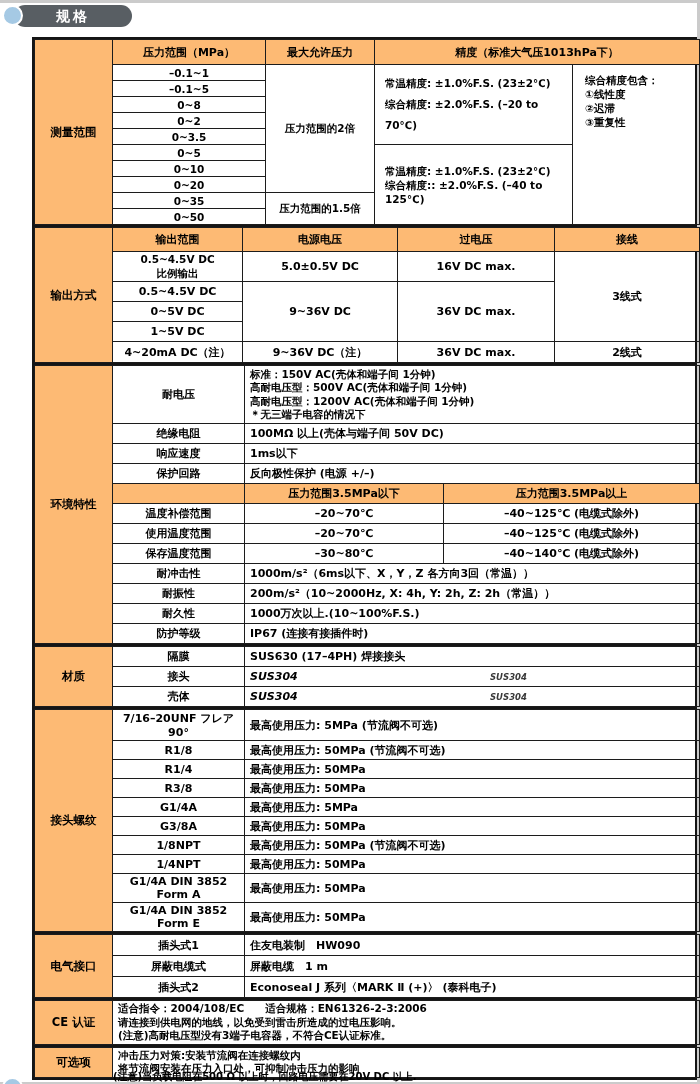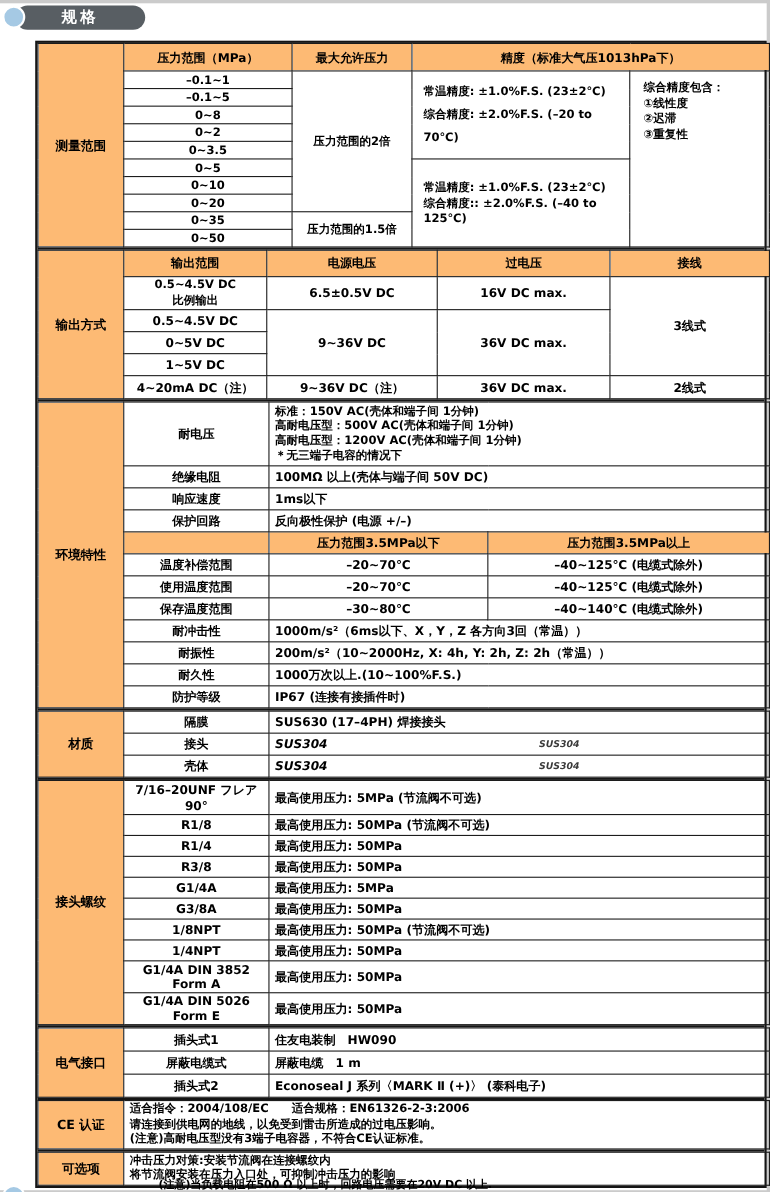--- a/index.html
+++ b/index.html
@@ -46,21 +46,21 @@
   .h32 td { height:32px; }
   .h40 td { height:40px; }
   .h27 td { height:27px; }
   .lbl { font-size:11.5px; }
   .acc  { line-height:21px; padding-left:10px; font-size:10.5px; }
   .acc2 { line-height:14px; padding-left:10px; font-size:10.5px; }
   .accnote { vertical-align:top; padding:8px 4px 16px 12px; line-height:14px; font-size:10.5px; }
   .multi { line-height:13.5px; font-size:10.5px; }
   .ghost { position:absolute; left:245px; top:50%; transform:translateY(-50%); font-size:8.5px; color:#3a3a3a; font-weight:bold; }
   .rel { position:relative;font-style:italic; }
-  .footer-note { position:absolute; left:113px; top:1070px; font-size:10px; font-weight:bold;margin-left:31px; }
+  .footer-note { position:absolute; left:113px; top:1070px; font-size:10px; font-weight:bold; }
 </style>
 </head>
 <body>
 
 <div class="edge top"></div>
 <div class="edge right"></div>
 <div class="edge bottom"></div>
 
 <div class="title-pill">规格</div>
 <div class="bullet top-b"></div>
@@ -140,21 +140,21 @@
           <tr class="h24">
       <td class="blue c lbl" rowspan="6">输出方式</td>
       <td class="blue c">输出范围</td>
       <td class="blue c">电源电压</td>
       <td class="blue c">过电压</td>
       <td class="blue c">接线</td>
     </tr>
     <tr class="h30">
       <td class="c pre multi">0.5~4.5V DC
 比例输出</td>
-      <td class="c">6.5±0.5V DC</td>
+      <td class="c">5.0±0.5V DC</td>
       <td class="c">16V DC max.</td>
       <td class="c" rowspan="4">3线式</td>
     </tr>
     <tr class="h20">
       <td class="c">0.5~4.5V DC</td>
       <td class="c" rowspan="3">9~36V DC</td>
       <td class="c" rowspan="3">36V DC max.</td>
     </tr>
     <tr class="h20">
             <td class="c">0~5V DC</td>
@@ -305,21 +305,21 @@
           </tr>
     <tr class="h19">
             <td class="c">1/4NPT</td>
             <td>最高使用压力: 50MPa</td>
           </tr>
     <tr class="h19">
             <td class="c">G1/4A DIN 3852 Form A</td>
             <td>最高使用压力: 50MPa</td>
           </tr>
     <tr class="h19">
-            <td class="c">G1/4A DIN 5026 Form E</td>
+            <td class="c">G1/4A DIN 3852 Form E</td>
             <td>最高使用压力: 50MPa</td>
           </tr>
   </tbody>
       </table>
   </div>
 
   <div class="sec">
   <table>
     <colgroup>
           <col style="width:78px">

